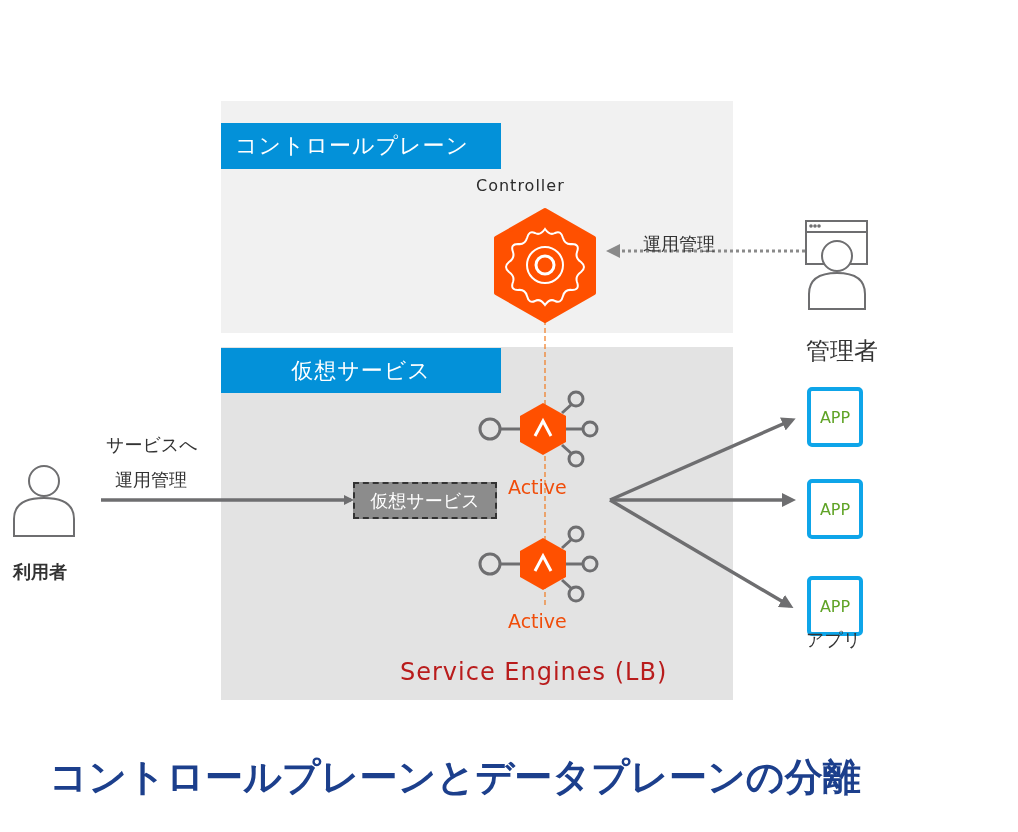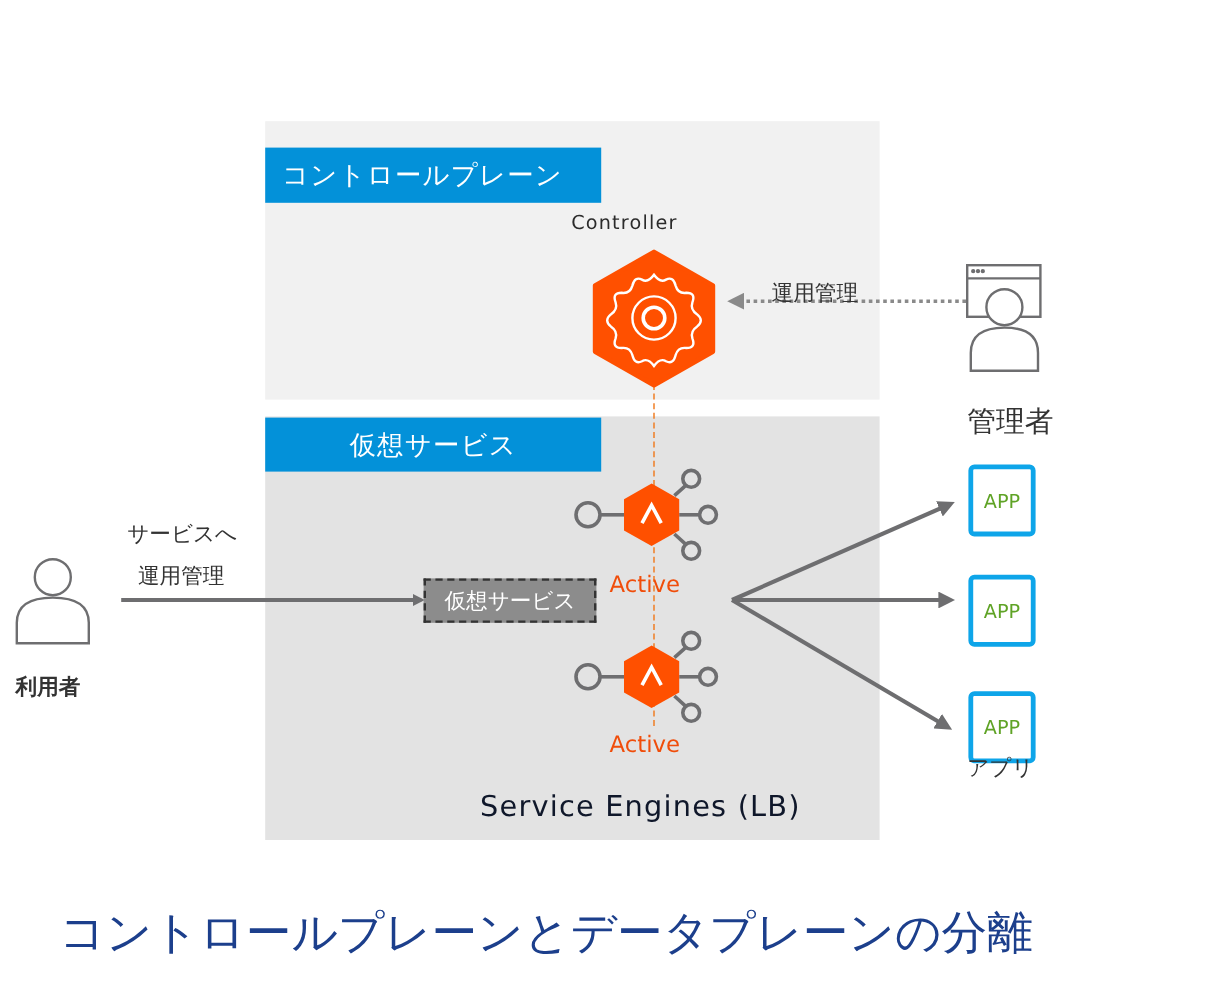--- a/index.html
+++ b/index.html
@@ -15,27 +15,27 @@
   #controller-title { left:476px; top:176px; font-size:16px; letter-spacing:1px; color:#2b2b2b; }
   #ops-label { left:643px; top:232px; font-size:18px; }
   #admin-label { left:806px; top:335px; font-size:24px; }
   #user-label { left:13px; top:560px; font-size:18px;font-weight:bold; }
   #access-l1 { left:106px; top:417px; font-size:18px;margin-top:16px; }
   #access-l2 { left:115px; top:468px; font-size:18px; }
   #vs-box { left:353px; top:482px; width:144px; height:37px; background:#8c8c8c; border:2px dashed #333; box-sizing:border-box; color:#fff; font-size:18px; display:flex; align-items:center; justify-content:center;text-align:right; }
   .active { position:absolute; color:#f04d0a; font-size:19px; font-weight:normal; }
   #active1 { left:508px; top:476px; }
   #active2 { left:508px; top:610px; }
-  #se-label { left:400px; top:658px; font-size:24px; color:#0f172a; letter-spacing:1px; }
+  #se-label { left:400px; top:658px; font-size:24px; color:#b91c1c; letter-spacing:1px; }
   .app { position:absolute; width:56px; height:60px; border:4px solid #0ea5e9; border-radius:5px; box-sizing:border-box; color:#5fa326; font-size:16px; display:flex; align-items:center; justify-content:center; background:#fff; }
   #app1 { left:807px; top:387px; }
   #app2 { left:807px; top:479px; }
   #app3 { left:807px; top:576px; }
   #apps-label { left:806px; top:628px; font-size:18px; }
-  #main-title { left:0; top:752px; width:910px; text-align:center; color:#1c3f8c; font-size:38px; font-weight:normal; letter-spacing:0px; }
+  #main-title { left:0; top:752px; width:910px; text-align:center; color:#1c3f8c; font-size:38px; font-weight:bold; letter-spacing:0px; }
   svg.overlay { position:absolute; left:0; top:0; }
 </style>
 </head>
 <body>
 
 <div class="plane" id="cp"></div>
 <div class="plane" id="dp"></div>
 
 <div class="plane-label" id="cp-label">コントロールプレーン</div>
 <div class="plane-label" id="dp-label">仮想サービス</div>

